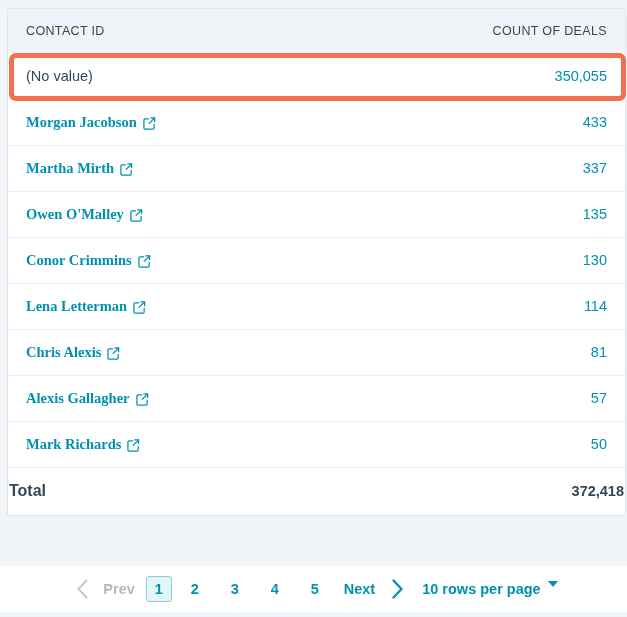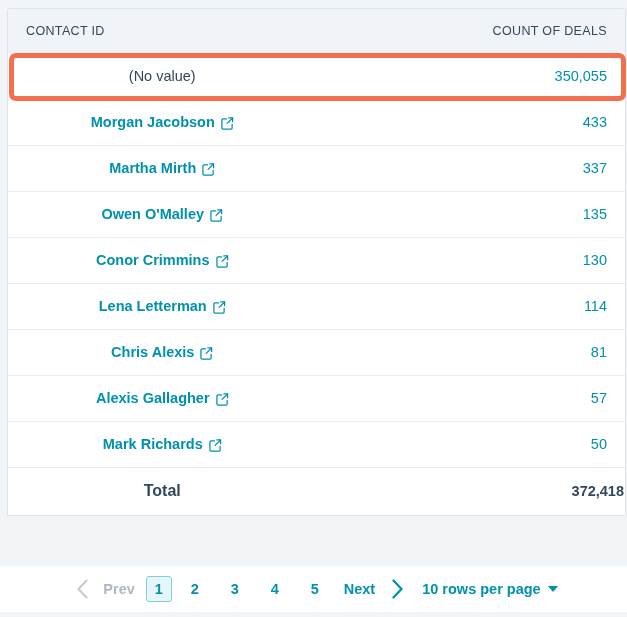--- a/index.html
+++ b/index.html
@@ -75,37 +75,38 @@
     height: 46px;
     padding: 0 18px;
     font-size: 14.5px;
     vertical-align: middle;
     border-top: 1px solid #eaeef2;
   }
   tbody tr:first-child td {
     border-top: none;
   }
   td.cell-contact {
-    text-align: center;
+    text-align: left;
   }
   td.cell-count {
     text-align: right;
     color: #0091ae;
     font-weight: 400;
     font-size: 14.5px;
   }
 
   .contact-link {
     color: #0091ae;
     font-weight: 600;
     text-decoration: none;
     display: inline-flex;
     align-items: center;
     gap: 6px;
     cursor: pointer;
+    font-family: Liberation Serif, serif;
   }
   .contact-link .ext-icon {
     display: inline-block;
     width: 13px;
     height: 13px;
     line-height: 0;
     position: relative;
     top: 1px;
   }
   .contact-link .ext-icon svg {
@@ -204,21 +205,20 @@
     padding: 4px 7px;
     margin: 0 3px;
     min-width: 10px;
     color: #0091ae;
   }
   .pager .rows-per-page {
     color: #0091ae;
     font-weight: 600;
     margin-left: 12px;
     display: inline-flex;
-    align-items: center;
     gap: 7px;
     cursor: pointer;
   }
   .caret-down {
     width: 0;
     height: 0;
     border-left: 5px solid transparent;
     border-right: 5px solid transparent;
     border-top: 6px solid #0091ae;
     display: inline-block;

